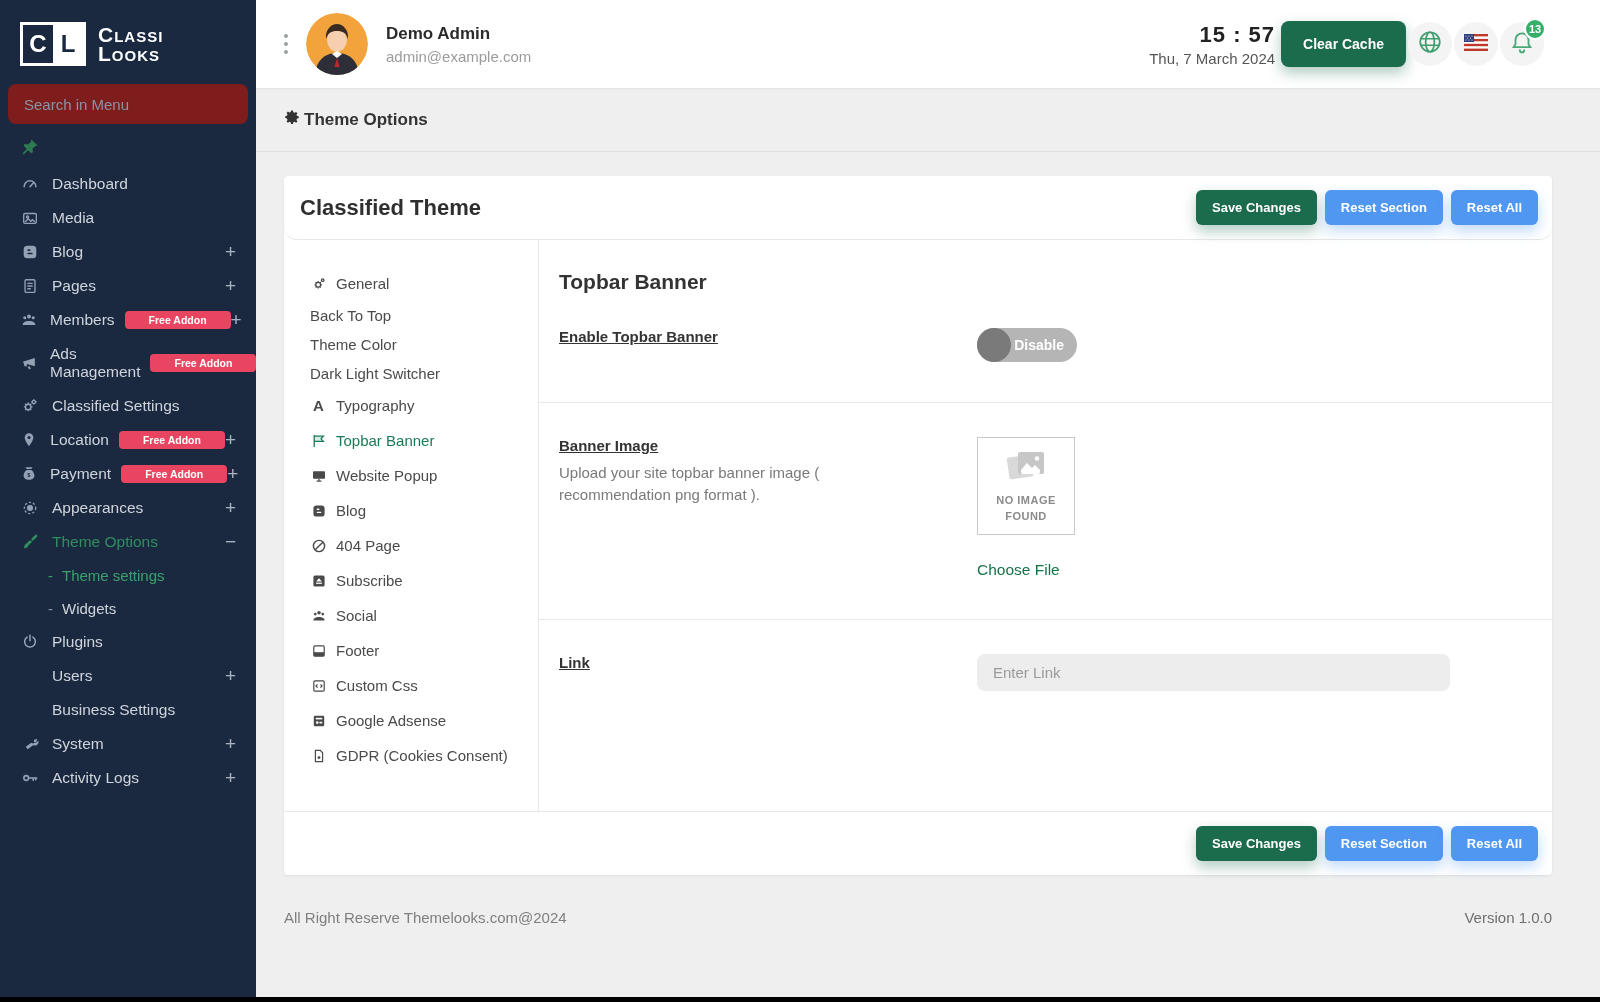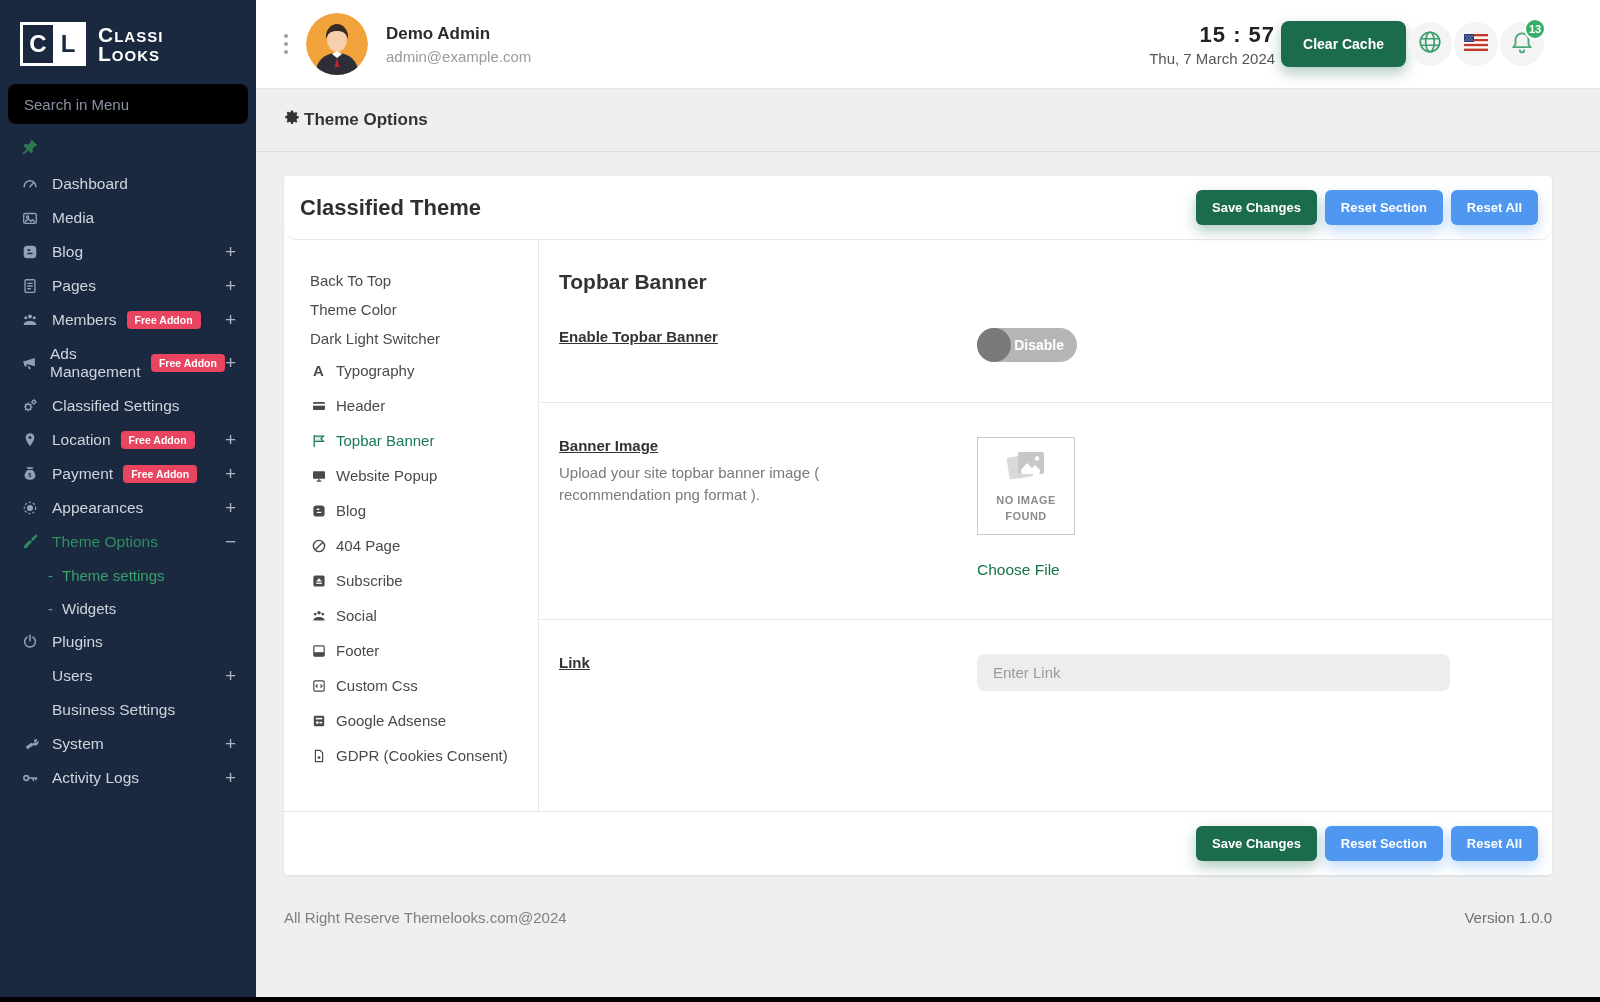--- a/index.html
+++ b/index.html
@@ -9,28 +9,28 @@
 
   
   .sidebar { width:256px; min-width:256px; background:#1b2940; color:#cfd4dc; height:100%; }
   .logo-row { display:flex; align-items:center; gap:12px; padding:22px 20px 18px 20px; }
   .mark { background:#fff; padding:3px; display:flex; }
   .mark .cell { width:30px; height:38px; display:grid; place-items:center; font-weight:800; font-size:24px; }
   .mark .c { background:#1b2940; color:#fff; }
   .mark .l { background:#fff; color:#1b2940; }
   .brand-name { color:#fff; font-weight:700; font-size:21px; line-height:19px; letter-spacing:1px; font-variant:small-caps; }
   .search-wrap { padding:0 8px; }
-  .search-input { width:100%; height:40px; background:#000000; border:none; border-radius:8px; color:#cfd4dc; font-size:15px; padding:0 16px; font-family:"Liberation Sans",sans-serif; }
+  .search-input { width:100%; height:40px; background:#7f1d1d; border:none; border-radius:8px; color:#cfd4dc; font-size:15px; padding:0 16px; font-family:"Liberation Sans",sans-serif; }
   .search-input::placeholder { color:#8a93a5; }
   .pin-row { padding:14px 0 4px 20px; cursor:pointer; }
   .nav { padding-top:2px; }
   .nav-item { display:flex; align-items:center; padding:8px 20px 8px 20px; font-size:15.5px; cursor:pointer; }
   .nav-item .ni-icon { width:20px; margin-right:12px; display:flex; justify-content:center; color:#94a0b4; }
   .nav-item .ni-label { color:#cfd4dc; }
-  .nav-item .ni-badge { background:#e94560; color:#fff; font-size:10.5px; font-weight:700; border-radius:4px; padding:3px 8px; margin-left:10px; white-space:nowrap; }
+  .nav-item .ni-badge { background:#e94560; color:#fff; font-size:10.5px; font-weight:700; border-radius:4px; padding:3px 24px; margin-left:10px; white-space:nowrap; }
   .nav-item .ni-expand { margin-left:auto; color:#aab2c0; font-size:19px; font-weight:300; line-height:14px; }
   .nav-item.active .ni-label { color:#2f8f5f; }
   .nav-item.active .ni-icon { color:#2f8f5f; }
   .nav-sub { padding-left:48px; font-size:15px; }
   .nav-sub .dash { color:#8a93a5; margin-right:9px; }
   .nav-sub.active-sub .ni-label { color:#3aa16c; }
   .nav-sub.active-sub .dash { color:#3aa16c; }
 
   
   .main { flex:1; display:flex; flex-direction:column; background:#efefef; }
@@ -405,45 +405,46 @@
             <button class="btn btn-green">Save Changes</button>
             <button class="btn btn-blue">Reset Section</button>
             <button class="btn btn-blue">Reset All</button>
           </div>
         </div>
 
         <div class="card-body">
 
           <div class="subnav">
 
+            <div class="sn-item">
+              <span class="sn-icon">
+                <svg width="16" height="16" viewBox="0 0 20 20" fill="none" stroke="currentColor" stroke-width="1.6">
+                    <circle cx="9" cy="11" r="3"></circle>
+                    <path d="M9 6.4v1.4M9 14.2v1.4M4.4 11h1.4M12.2 11h1.4M5.7 7.7l1 1M11.3 13.3l1 1M12.3 7.7l-1 1M6.7 13.3l-1 1"></path>
+                    <circle cx="14.6" cy="5.2" r="1.6"></circle>
+                  </svg>
+              </span>
+              <span>General</span>
+            </div>
 
             <div class="sn-item child">
               <span>Back To Top</span>
             </div>
             <div class="sn-item child">
               <span>Theme Color</span>
             </div>
             <div class="sn-item child">
               <span>Dark Light Switcher</span>
             </div>
 
             <div class="sn-item">
               <span class="sn-icon sn-glyph">A</span>
               <span>Typography</span>
             </div>
 
-            <div class="sn-item">
-              <span class="sn-icon">
-                <svg width="16" height="16" viewBox="0 0 20 20">
-                    <rect x="2.5" y="5" width="15" height="10" rx="1.5" fill="currentColor"></rect>
-                    <rect x="2.5" y="7.2" width="15" height="2.4" fill="#fff"></rect>
-                  </svg>
-              </span>
-              <span>Header</span>
-            </div>
 
             <div class="sn-item active">
               <span class="sn-icon">
                 <svg width="16" height="16" viewBox="0 0 20 20" fill="none" stroke="currentColor" stroke-width="1.6">
                     <path d="M4 2.5v15"></path>
                     <path d="M4 4h11.5l-3 3.3 3 3.2H4" fill="currentColor" fill-opacity=".15"></path>
                   </svg>
               </span>
               <span>Topbar Banner</span>
             </div>

